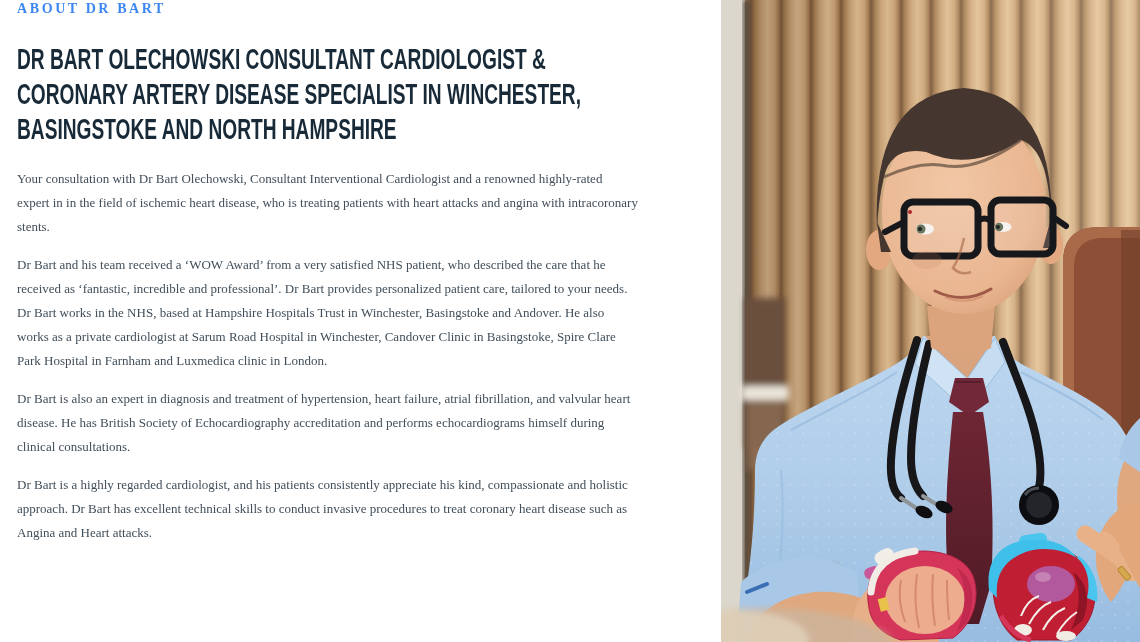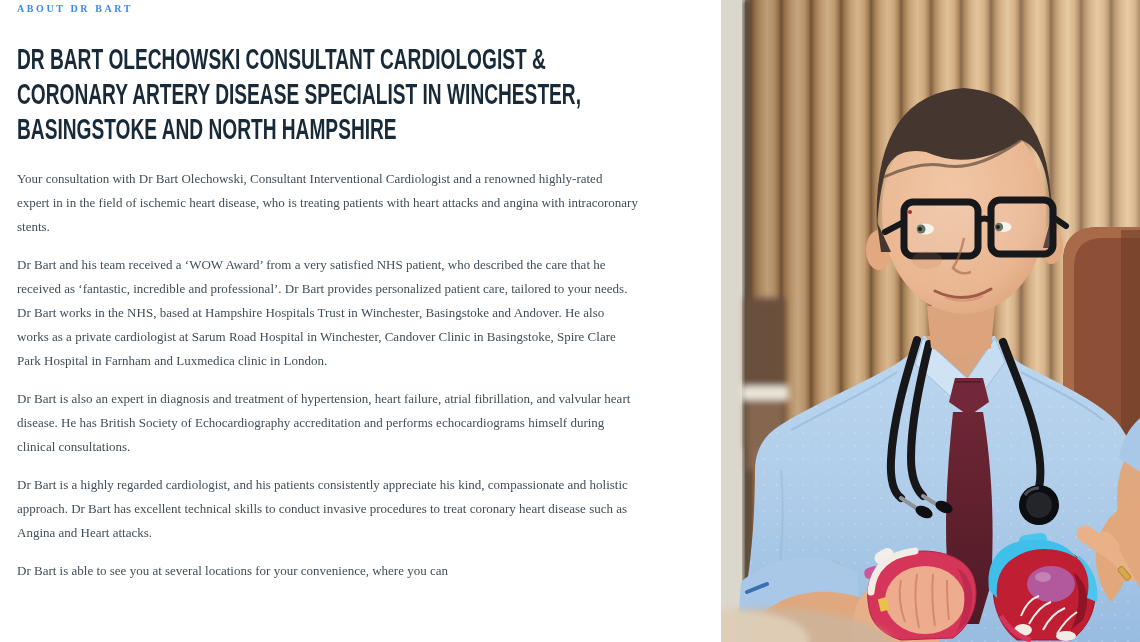--- a/index.html
+++ b/index.html
@@ -1,21 +1,21 @@
 <!DOCTYPE html>
 <html><head>
 <meta charset="utf-8">
 <style>
   html,body{margin:0;padding:0;background:#ffffff;}
   body{width:1140px;height:642px;overflow:hidden;}
   .page{position:relative;width:1140px;height:642px;background:#ffffff;font-family:"Liberation Serif",serif;}
   .text-col{position:absolute;left:0;top:0;width:721px;height:642px;box-sizing:border-box;padding:0 0 0 17px;overflow:hidden;}
   .eyebrow{
     font-family:"Liberation Serif",serif;
-    font-size:10px;font-weight:700;letter-spacing:2.6px;
+    font-size:14px;font-weight:700;letter-spacing:2.6px;
     line-height:15px;color:#3d87f2;margin:1px 0 0 0;
   }
   .title{
     margin:26px 0 0 0;width:940px;
     font-family:"Liberation Sans","DejaVu Sans",sans-serif;
     font-size:29px;font-weight:700;line-height:35px;color:#182a38;
     transform:scaleX(0.66);transform-origin:0 0;
   }
   .title .tl{display:block;white-space:nowrap;}
   .body-copy{margin-top:20px;}
@@ -37,21 +37,20 @@
     <h1 class="title">
       <span class="tl">DR BART OLECHOWSKI CONSULTANT CARDIOLOGIST &amp;</span>
       <span class="tl">CORONARY ARTERY DISEASE SPECIALIST IN WINCHESTER,</span>
       <span class="tl">BASINGSTOKE AND NORTH HAMPSHIRE</span>
     </h1>
     <div class="body-copy">
       <p>Your consultation with Dr Bart Olechowski, Consultant Interventional Cardiologist and a renowned highly-rated expert in in the field of ischemic heart disease, who is treating patients with heart attacks and angina with intracoronary stents.</p>
       <p>Dr Bart and his team received a ‘WOW Award’ from a very satisfied NHS patient, who described the care that he received as ‘fantastic, incredible and professional’. Dr Bart provides personalized patient care, tailored to your needs. Dr Bart works in the NHS, based at Hampshire Hospitals Trust in Winchester, Basingstoke and Andover.  He also works as a private cardiologist at Sarum Road Hospital in Winchester, Candover Clinic in Basingstoke, Spire Clare Park Hospital in Farnham and Luxmedica clinic in London.</p>
       <p>Dr Bart is also an expert in diagnosis and treatment of hypertension, heart failure, atrial fibrillation, and valvular heart disease. He has British Society of Echocardiography accreditation and performs echocardiograms himself during clinical consultations.</p>
       <p>Dr Bart is a highly regarded cardiologist, and his patients consistently appreciate his kind, compassionate and holistic approach. Dr Bart has excellent technical skills to conduct invasive procedures to treat coronary heart disease such as Angina and Heart attacks.</p>
-      <p>Dr Bart is able to see you at several locations for your convenience, where you can</p>
     </div>
   </div>
 
   <div class="photo">
     <svg width="419" height="642" viewBox="0 0 419 642" xmlns="http://www.w3.org/2000/svg">
       <defs>
         <linearGradient id="slat" x1="0" y1="0" x2="1" y2="0">
           <stop offset="0" stop-color="#7b5a3d"></stop>
           <stop offset="0.14" stop-color="#ae8659"></stop>
           <stop offset="0.32" stop-color="#cfa87c"></stop>

